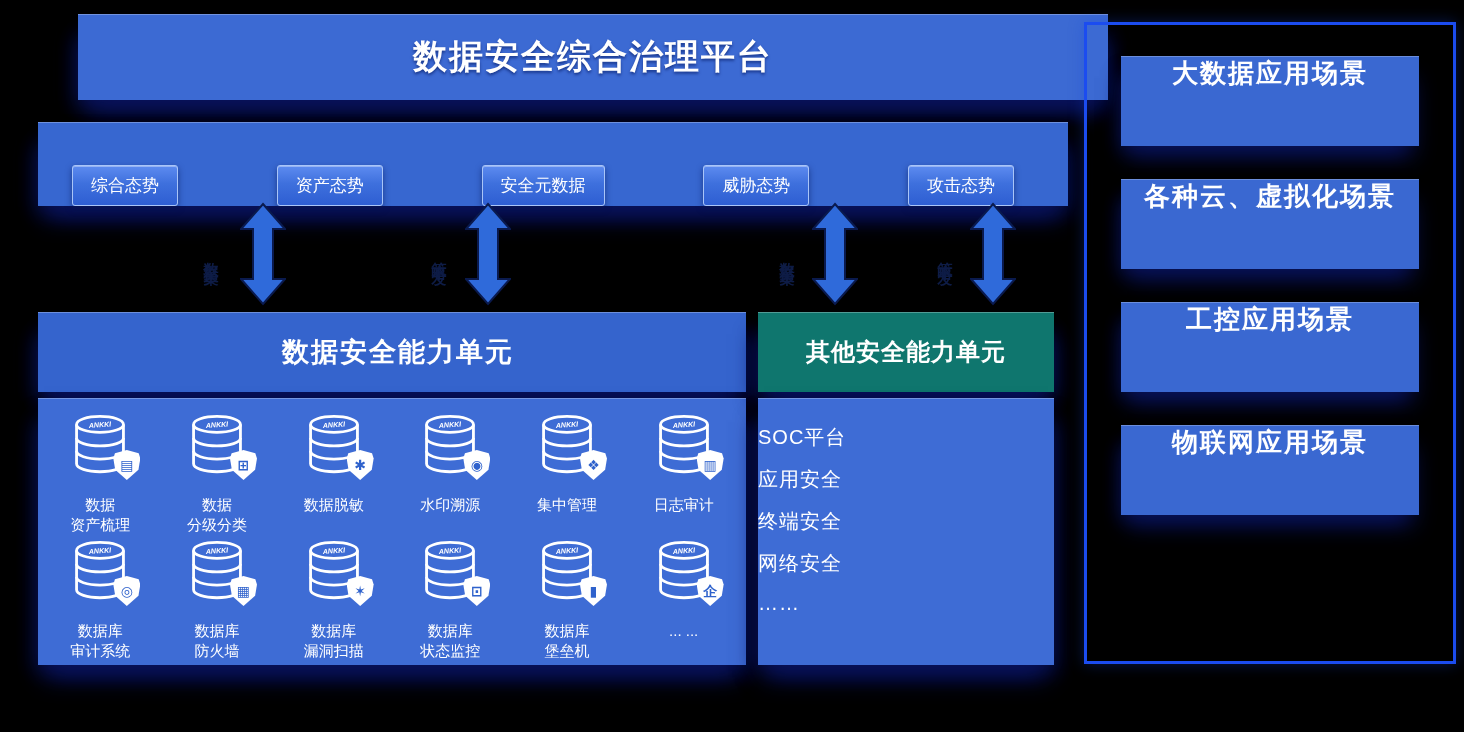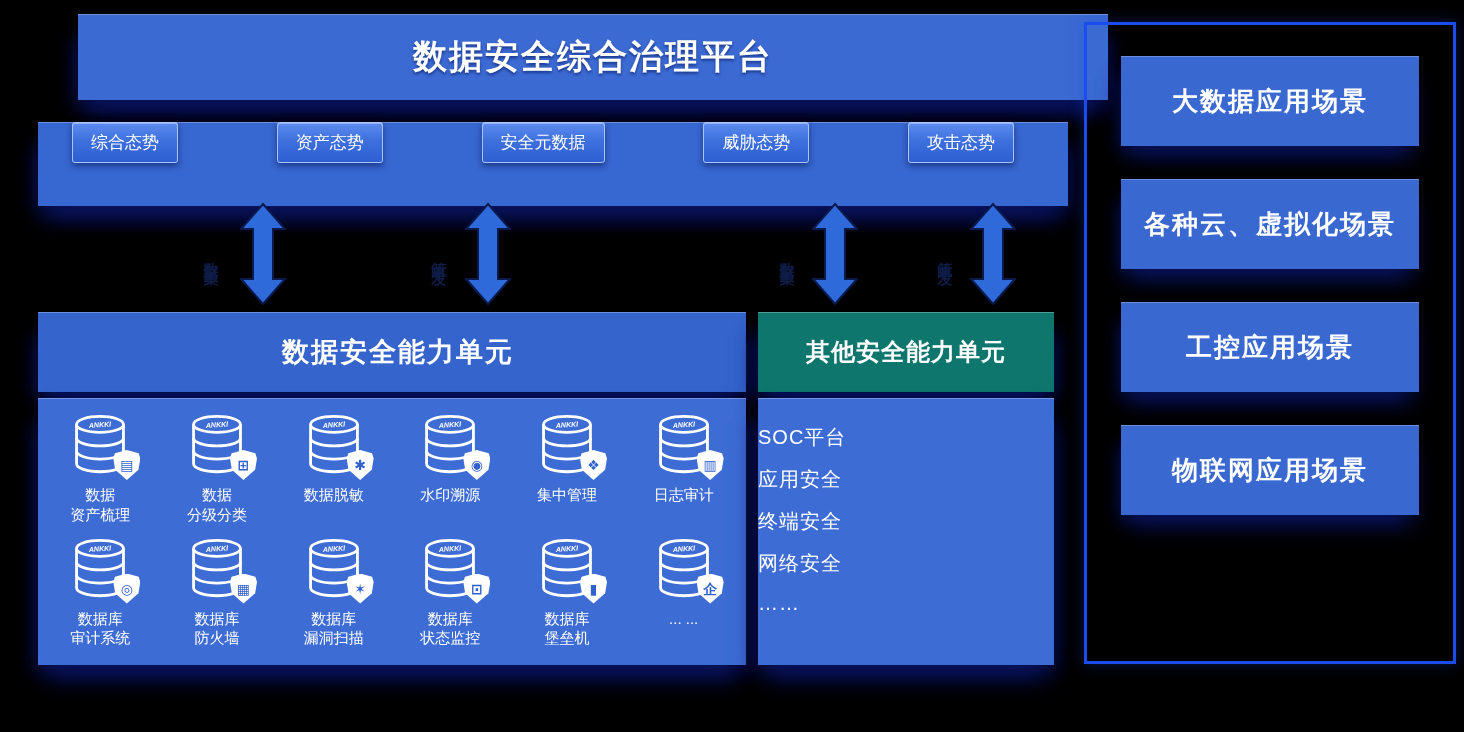--- a/index.html
+++ b/index.html
@@ -13,21 +13,21 @@
     box-shadow:0 18px 24px -6px rgba(8,18,90,.95), -10px 14px 20px -8px rgba(8,18,90,.8), 10px 14px 20px -8px rgba(8,18,90,.8), inset 0 1px 0 rgba(255,255,255,.28);
   }
   .center{display:flex;align-items:center;justify-content:center;text-align:center;}
 
   
   .banner{left:38px;top:14px;width:1030px;height:86px;background:#3c6ad3;margin-left:40px;}
   .banner .t{font-size:34px;font-weight:700;letter-spacing:2px;text-shadow:0 2px 3px rgba(0,20,90,.6);}
 
   
   .navpanel{left:38px;top:122px;width:1030px;height:84px;background:#3767d0;
-    display:flex;align-items:flex-start;justify-content:space-between;padding:0 54px 0 34px;box-sizing:border-box;}
+    display:flex;align-items:flex-end;justify-content:space-between;padding:0 54px 0 34px;box-sizing:border-box;}
   .navbtn{
     background:linear-gradient(180deg,#5d8bf0 0%,#3e70dd 45%,#2e5ed2 100%);
     border:1px solid #a9c5f8;border-radius:3px;color:#fff;font-size:17px;
     padding:8px 18px;min-width:74px;text-align:center;cursor:pointer;
     box-shadow:0 3px 6px rgba(5,20,80,.55), inset 0 1px 0 rgba(255,255,255,.35);
     font-family:inherit;white-space:nowrap;
   }
 
   
   .arrow{position:absolute;width:46px;height:104px;}
@@ -47,42 +47,42 @@
   }
   .cap-cell{display:flex;flex-direction:column;align-items:center;justify-content:flex-start;padding-top:4px;}
   .cap-iconwrap{position:relative;width:60px;height:64px;}
   .db-svg{width:60px;height:62px;display:block;}
   .shield{
     position:absolute;right:-10px;bottom:-2px;width:27px;height:30px;background:#fff;
     clip-path:polygon(50% 0%,94% 11%,100% 28%,93% 66%,50% 100%,7% 66%,0% 28%,6% 11%);
     display:flex;align-items:center;justify-content:center;
   }
   .shield .glyph{color:#2f62cc;font-size:14px;font-weight:700;line-height:1;}
-  .cap-label{margin-top:7px;font-size:15px;line-height:1.3;text-align:center;white-space:pre-line;}
+  .cap-label{margin-top:17px;font-size:15px;line-height:1.3;text-align:center;white-space:pre-line;}
 
   
   .other-header{left:758px;top:312px;width:296px;height:80px;background:#0f766e;}
   .other-header .t{font-size:24px;font-weight:700;letter-spacing:1px;}
   .other-body{
     left:758px;top:398px;width:296px;height:267px;background:#3e6cd5;
     display:flex;flex-direction:column;align-items:flex-start;padding-top:26px;box-sizing:border-box;gap:15px;
   }
   .other-item{font-size:20px;letter-spacing:1px;}
 
   
   .scen-frame{
     position:absolute;left:1084px;top:22px;width:372px;height:642px;
     border:3px solid #1b4cf0;box-sizing:border-box;
     display:flex;flex-direction:column;gap:33px;padding:31px 34px 30px;
     box-shadow:0 0 14px rgba(20,70,220,.35);
   }
   .scen-box{
     height:90px;flex:0 0 90px;background:#3a68d1;
     box-shadow:0 16px 22px -6px rgba(8,18,90,.95), -8px 12px 18px -8px rgba(8,18,90,.8), inset 0 1px 0 rgba(255,255,255,.25);
-    display:flex;align-items:center;justify-content:center;
+    display:flex;align-items:flex-start;justify-content:center;
   }
   .scen-box .t{font-size:26px;font-weight:600;letter-spacing:2px;}
 
   .defs{position:absolute;width:0;height:0;overflow:hidden;}
 </style>
 </head>
 <body>
 
 <div class="stage">
 

